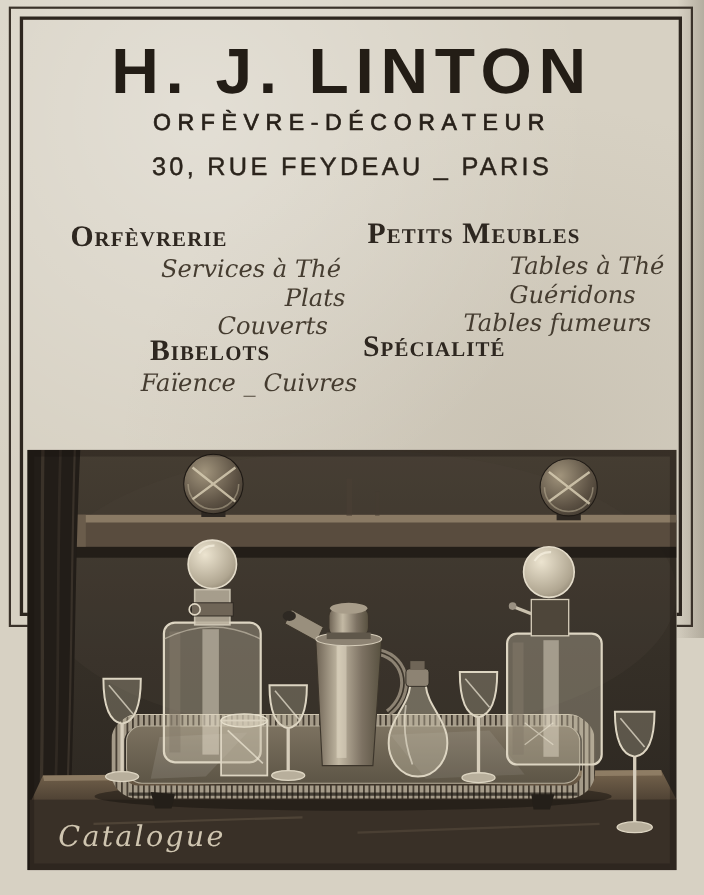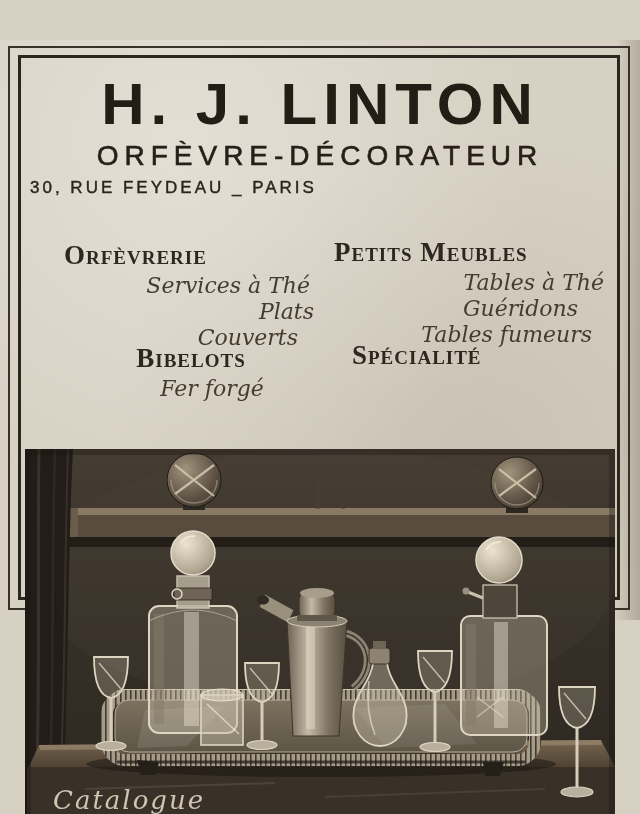--- a/index.html
+++ b/index.html
@@ -9,42 +9,41 @@
     font-family:"Liberation Sans", sans-serif;
   }
   .page{
     position:relative;width:640px;height:580px;
     background:#d7d1c3;
     background-image:
       radial-gradient(ellipse at 28% 18%, rgba(255,255,255,.30), rgba(255,255,255,0) 55%),
       radial-gradient(ellipse at 75% 70%, rgba(120,108,88,.14), rgba(120,108,88,0) 55%),
       linear-gradient(to left, rgba(90,82,68,.28), rgba(90,82,68,0) 24px);
     color:#2a231b;
-    margin-top:40px;
   }
   .border{position:absolute;pointer-events:none;}
   .border.outer{top:6px;left:8px;right:10px;bottom:10px;border:2px solid #3a322a;}
   .border.inner{top:15px;left:18px;right:20px;bottom:20px;border:3px solid #2d261f;}
 
   .title{
     position:absolute;top:30px;left:30px;right:30px;
     text-align:center;
     font-size:60px;font-weight:700;letter-spacing:6px;
     color:#231d16;transform:scaleY(.97);
     white-space:nowrap;
   }
   .subtitle{
     position:absolute;top:100px;left:30px;right:30px;
-    text-align:center;font-size:28px;font-weight:400;letter-spacing:6px;
+    text-align:center;font-size:21px;font-weight:400;letter-spacing:6px;
     color:#272019;-webkit-text-stroke:.6px #272019;
     white-space:nowrap;
   }
   .address{
     position:absolute;top:138px;left:30px;right:30px;
-    text-align:left;font-size:17px;font-weight:400;letter-spacing:3px;
+    text-align:center;font-size:23px;font-weight:400;letter-spacing:3px;
     color:#2b241c;-webkit-text-stroke:.4px #2b241c;
     white-space:nowrap;
   }
 
   .sec{position:absolute;}
   .sec .heading{
     font-family:"Liberation Serif", serif;
     font-variant:small-caps;
     font-size:27px;font-weight:700;letter-spacing:1px;
     color:#2e2720;
@@ -68,21 +67,21 @@
   .sec.s2{left:334px;top:197px;width:272px;}
   .sec.s2 .item.i0{padding-right:2px;}
   .sec.s2 .item.i1{padding-right:28px;}
   .sec.s2 .item.i2{padding-right:14px;}
 
   .sec.s3{left:54px;top:303px;width:270px;text-align:center;}
   .sec.s3 .heading{margin-left:4px;}
   .sec.s3 .item.i0{margin-left:74px;}
   .sec.s3 .item.i1{margin-left:46px;}
 
-  .sec.s4{left:352px;top:300px;width:276px;}
+  .sec.s4{left:330px;top:300px;width:276px;}
   .sec.s4 .item.i0{margin-left:2px;}
   .sec.s4 .item.i1{margin-left:120px;}
 
   .photo{
     position:absolute;left:25px;top:409px;width:590px;height:382px;
     background:#332d26;
     box-shadow:0 0 0 2px #c9c2b1 inset;
   }
   .photo svg{display:block;width:590px;height:382px;}
   .caption-text{
@@ -116,21 +115,21 @@
     <div class="items right">
       <div class="item i0">Services à Thé</div>
       <div class="item i1">Plats</div>
       <div class="item i2">Couverts</div>
     </div>
   </section>
 
   <section class="sec s3">
     <div class="heading">Bibelots</div>
     <div class="items">
-      <div class="item i1">Fer forgé</div>
+      <div class="item i0">Faïence _ Cuivres</div>
     </div>
   </section>
 
   <section class="sec s4">
     <div class="heading">Spécialité</div>
     <div class="items">
     </div>
   </section>
 
   <div class="photo">

